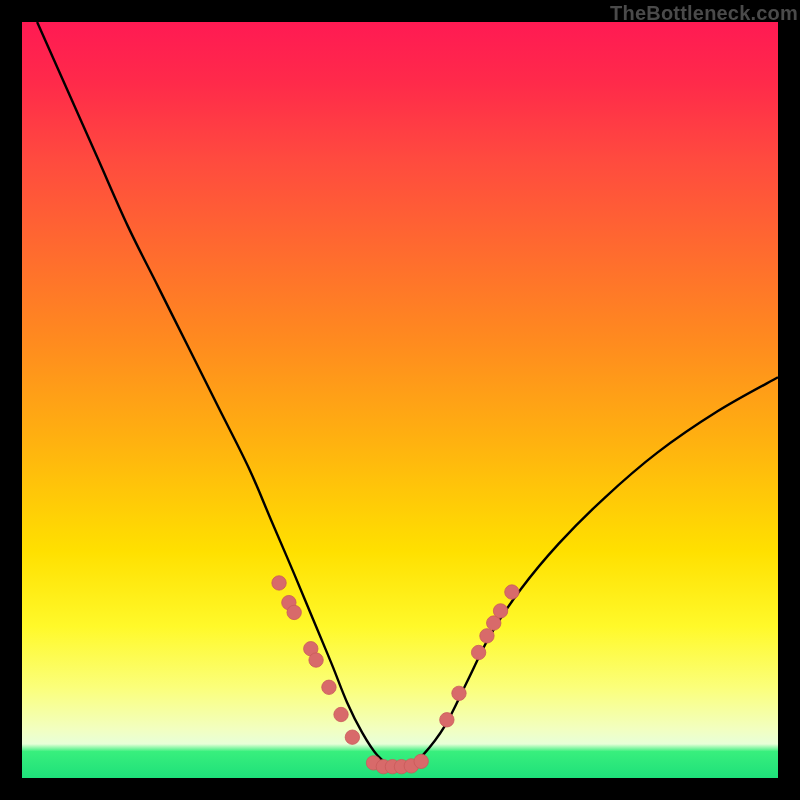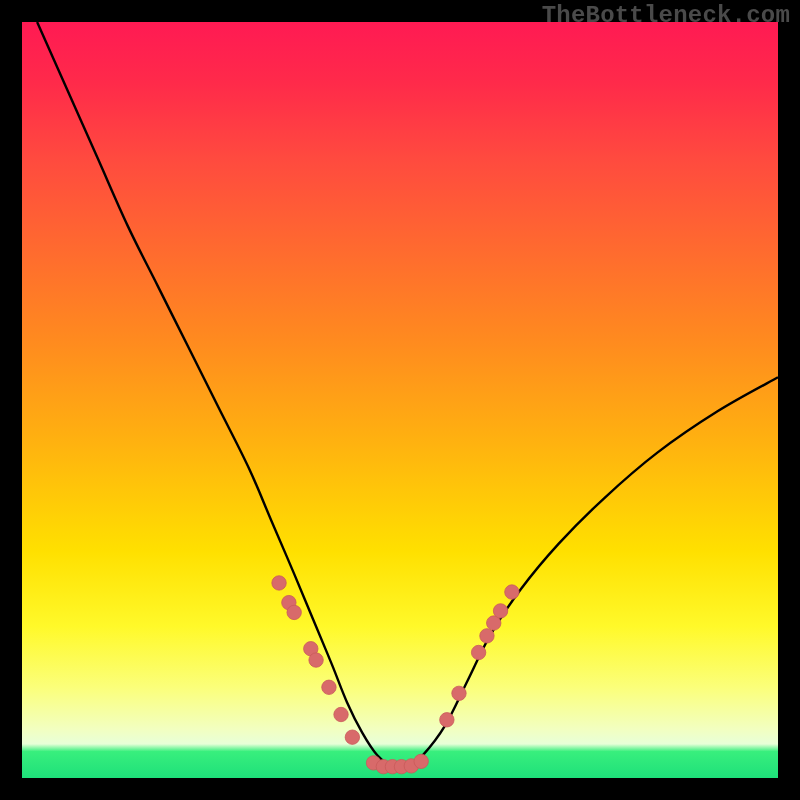--- a/index.html
+++ b/index.html
@@ -37,27 +37,26 @@
       #fbff7a 88%,
       #f2ffc0 93.5%,
       #e8ffd8 95.5%,
       #38ef7d 96.5%,
       #1ee07a 100%
     );
   }
   .watermark {
     position: absolute;
     top: 2px;
-    right: 10px;
+    right: 2px;
     color: #4a4a4a;
-    font-size: 24px;
+    font-size: 20px;
     font-weight: 600;
     letter-spacing: 0.2px;
     user-select: none;
-    font-family: Liberation Mono, monospace;
   }
   svg.curve {
     position: absolute;
     left: 0;
     top: 0;
     width: 756px;
     height: 756px;
     overflow: visible;
   }
 </style>

